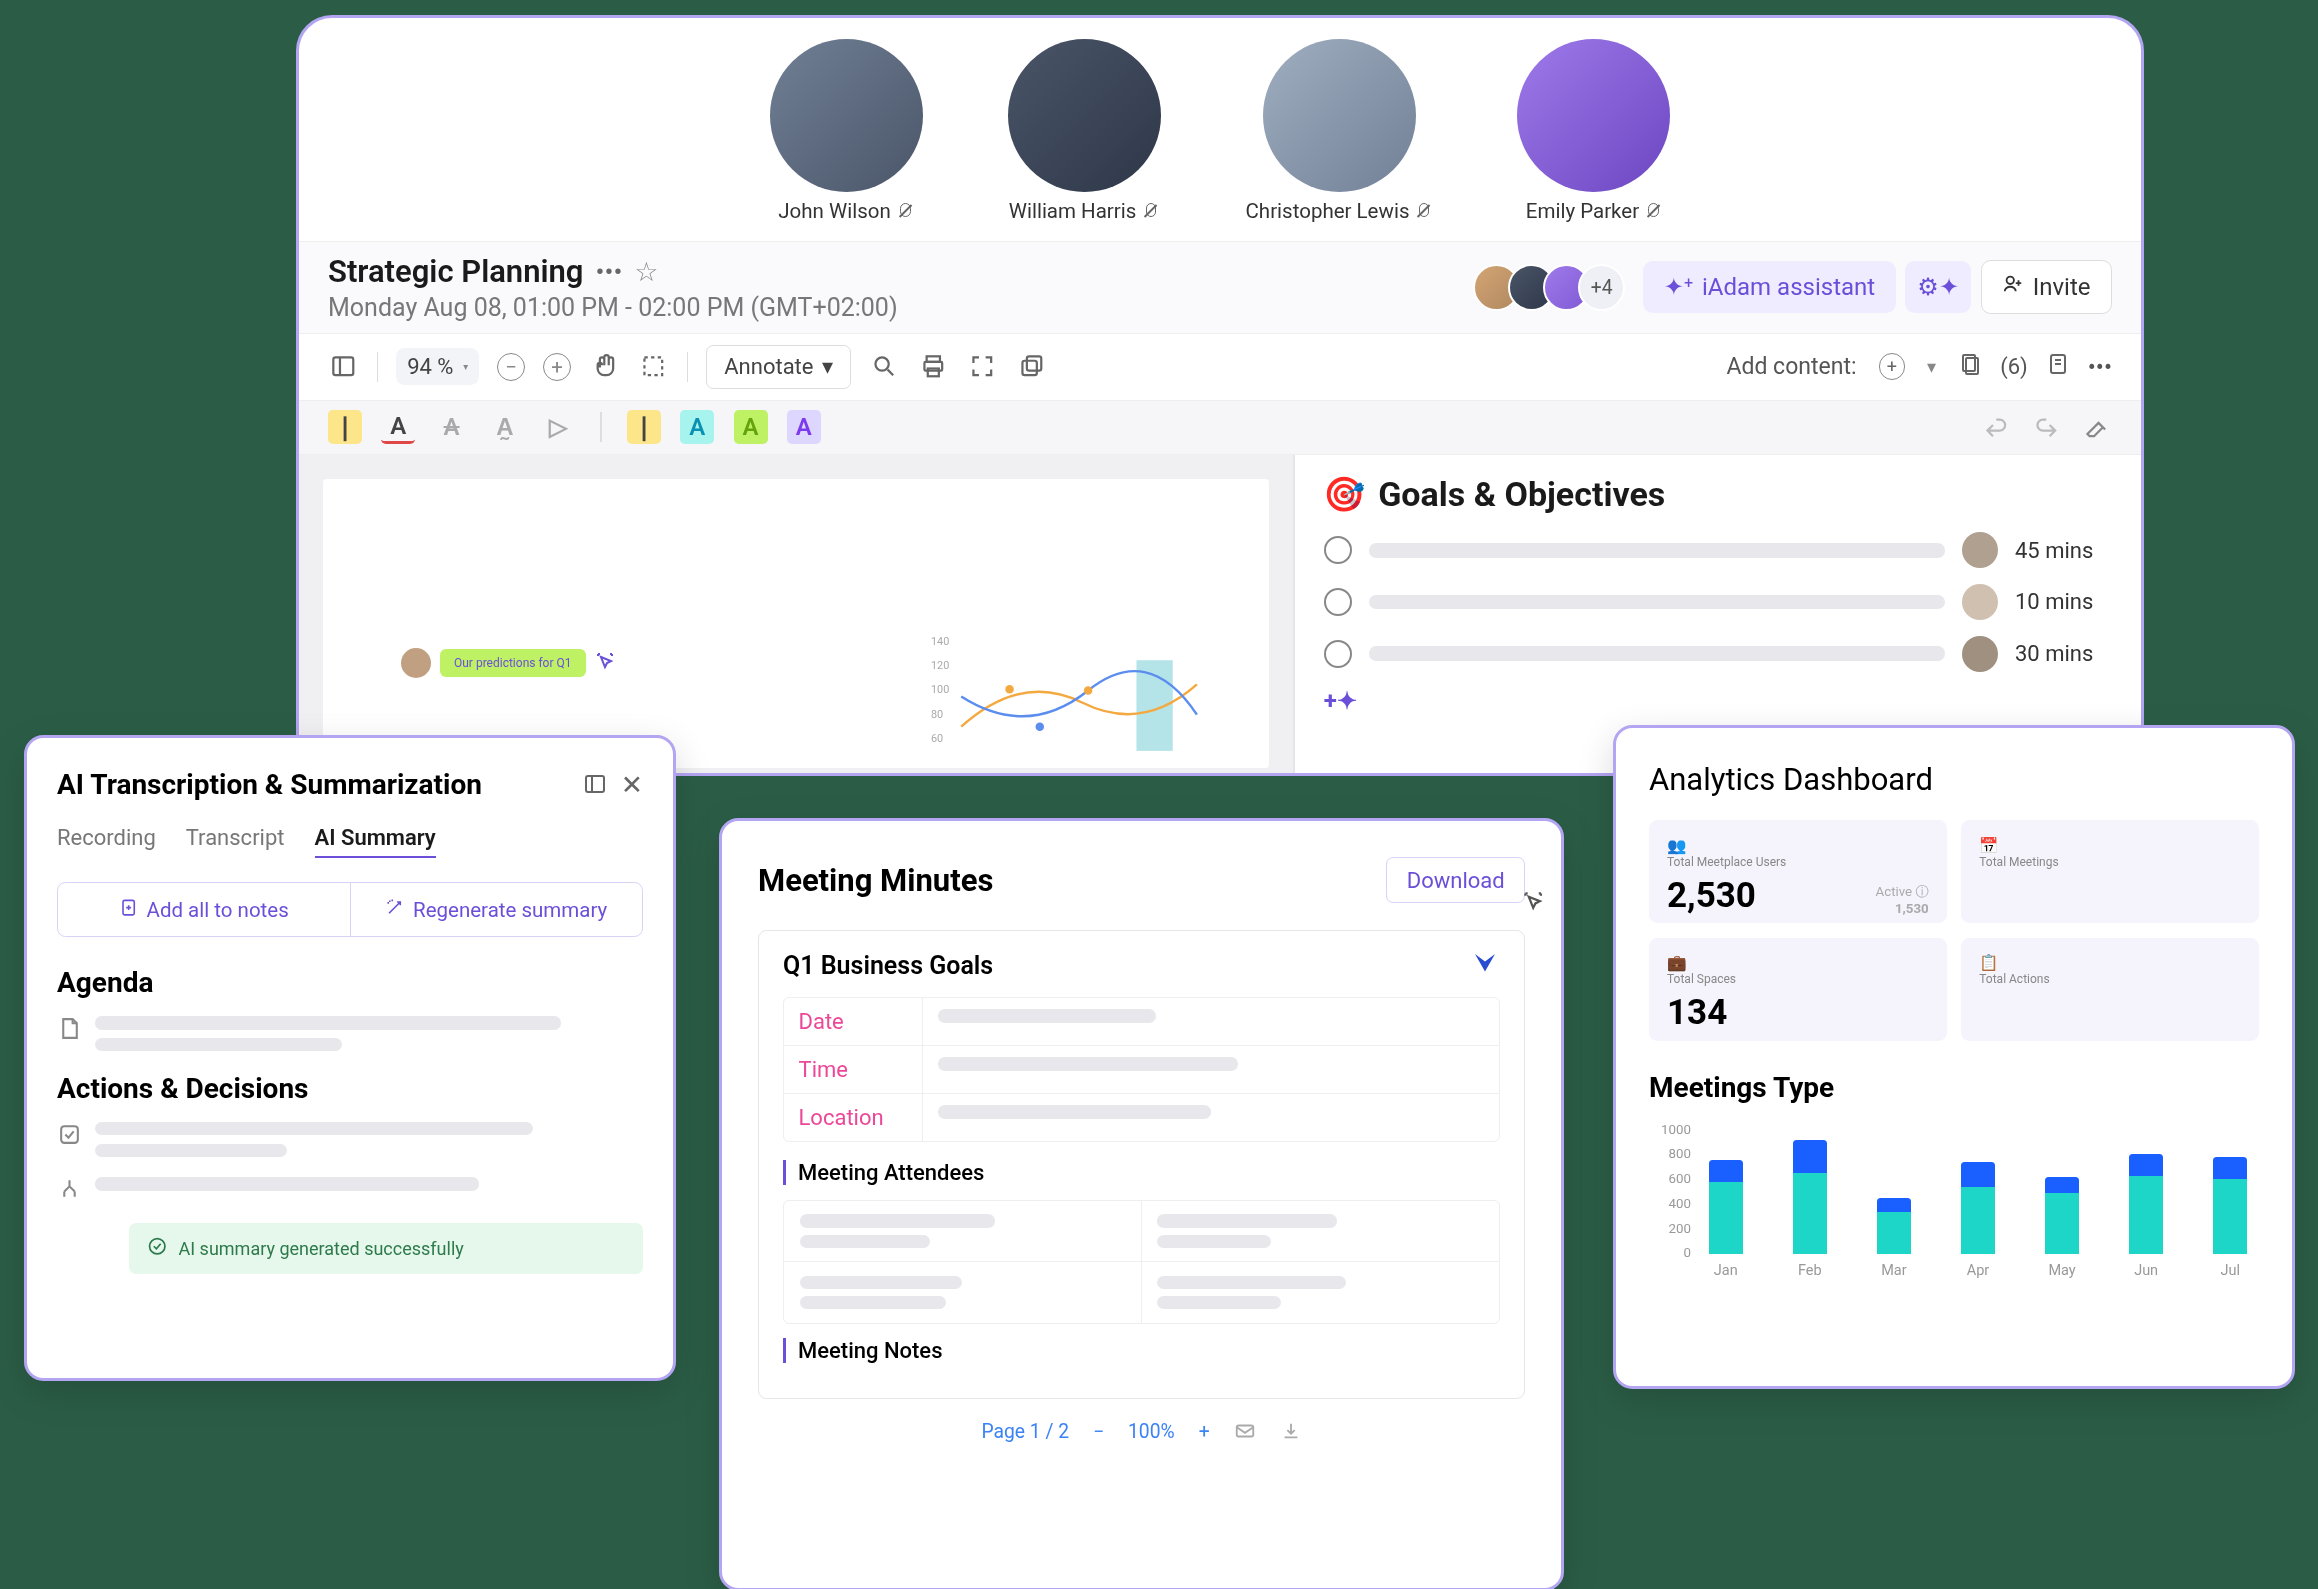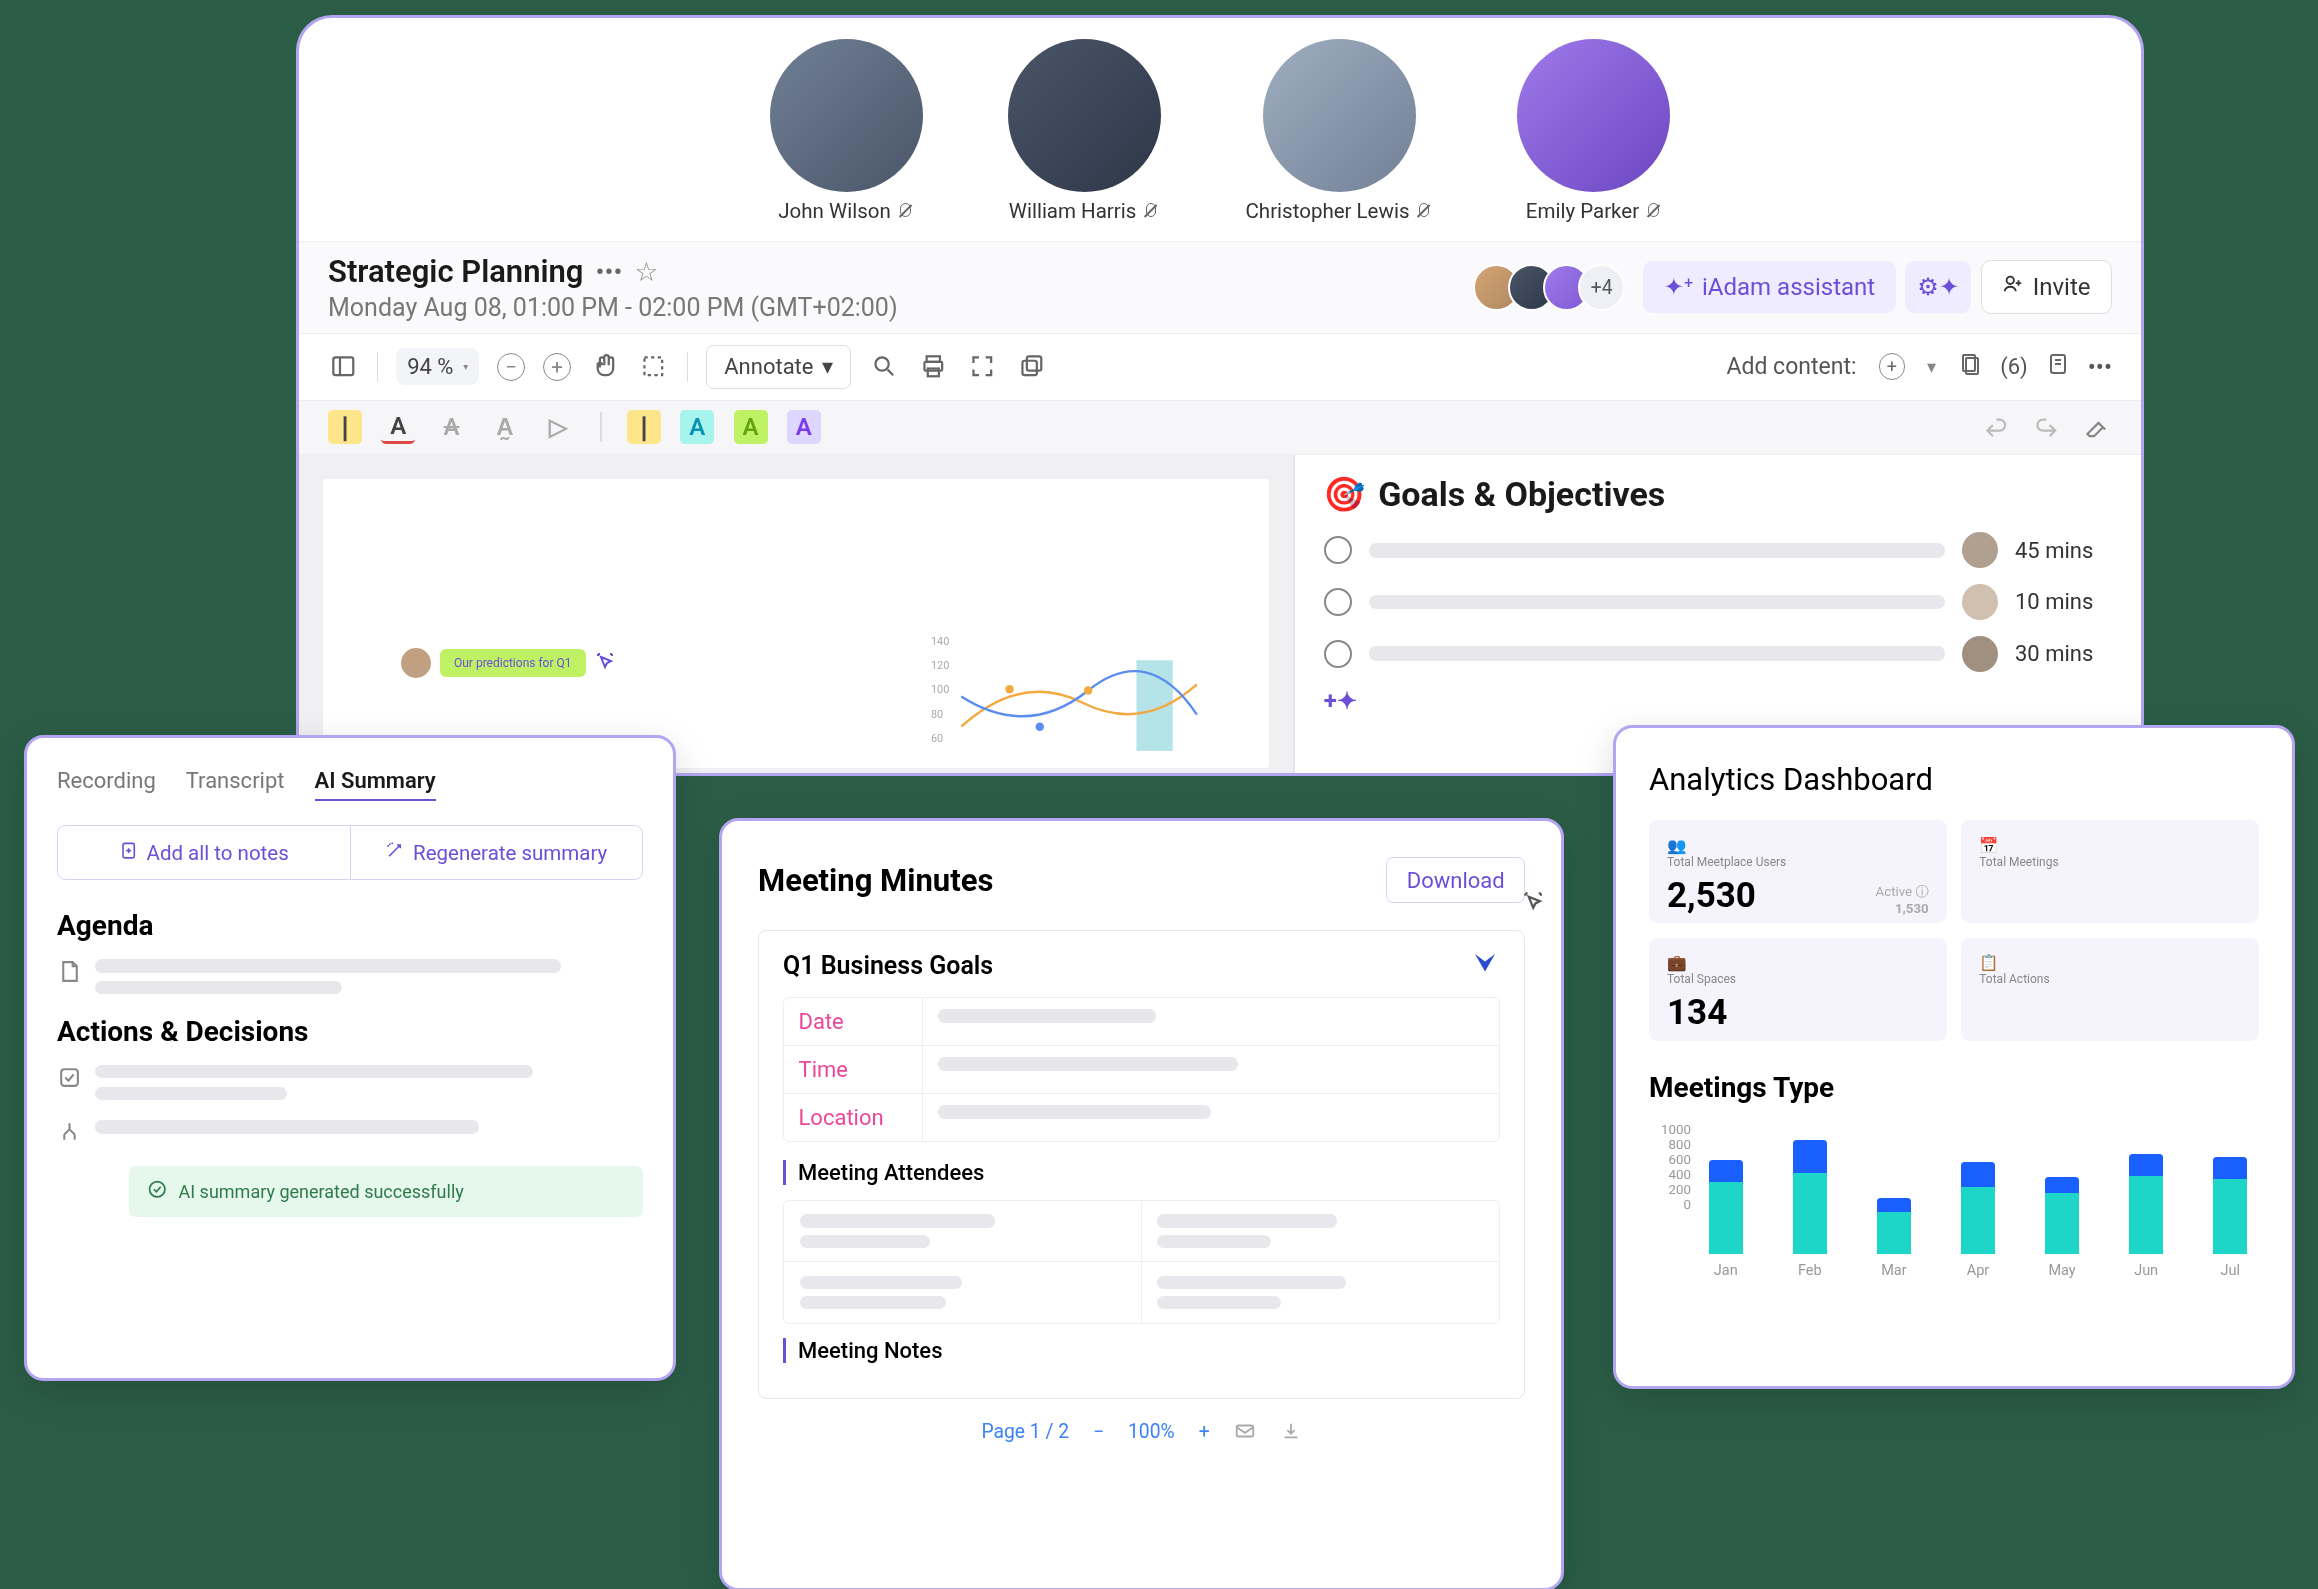--- a/index.html
+++ b/index.html
@@ -88,21 +88,21 @@
 .pager{display:flex;align-items:flex-start;justify-content:center;gap:24px;margin-top:20.5px;font-size:19.3px;color:#3b82f6}
 .analytics-panel{right:24px;top:725px;width:682px;height:664px;padding:33px}
 .analytics-title{font-size:31px;font-weight:400;margin-bottom:22px}
 .stat-grid{display:grid;grid-template-columns:1fr 1fr;gap:14.5px;margin-bottom:30px}
 .stat-card{background:#f5f3fc;border-radius:8.5px;padding:15.7px 18px;height:103px}
 .stat-label{font-size:12px;color:#888;margin-bottom:6px}
 .stat-value{font-size:35px;font-weight:700}
 .stat-sub{font-size:13.3px;color:#aaa;float:right;text-align:right}
 .chart-title{font-size:28px;font-weight:700;margin-bottom:18px}
 .bar-chart{display:flex;align-items:flex-end;gap:26.6px;height:157px;padding-left:48px;position:relative}
-.y-axis{position:absolute;left:0;top:0;bottom:18px;width:42px;display:flex;flex-direction:column;font-size:13.3px;color:#999;text-align:right}
+.y-axis{position:absolute;left:0;top:0;bottom:18px;width:42px;display:flex;flex-direction:column;justify-content:space-between;font-size:13.3px;color:#999;text-align:right}
 .bar-col{display:flex;flex-direction:column;align-items:center;gap:7.2px;flex:1}
 .bar-stack{width:34px;display:flex;flex-direction:column;justify-content:flex-end}
 .bar-top{background:#1a5fff;border-radius:3.6px 3.6px 0 0}
 .bar-bot{background:#1dd6c8}
 .bar-label{font-size:14.5px;color:#999}
 svg{overflow:visible}
 </style>
 </head>
 <body>
 
@@ -322,20 +322,28 @@
         <div class="goal-bar"></div>
         <div class="goal-avatar" style="background:#a09080"></div>
         <div class="goal-time">30 mins</div>
       </div>
       <div style="color:#6b4fd9;font-size:24px;font-weight:700">+✦</div>
     </div>
   </div>
 </div>
 
 <div class="panel ai-panel">
+  <div class="ai-head">
+    <span class="ai-title">AI Transcription &amp; Summarization</span>
+    <span><svg width="24" height="24" viewBox="0 0 24 24" fill="none" stroke="#666" stroke-width="2">
+          <rect x="3" y="4" width="18" height="16" rx="2"></rect>
+          <line x1="9" y1="4" x2="9" y2="20"></line>
+        </svg></span>
+    <span class="close-x">✕</span>
+  </div>
   <div class="ai-tabs">
     <span>Recording</span>
     <span>Transcript</span>
     <span class="ai-tab-active">AI Summary</span>
   </div>
   <div class="ai-actions">
     <div class="ai-action">
       <span><svg width="19.3" height="19.3" viewBox="0 0 24 24" fill="none" stroke="#6b4fd9" stroke-width="2">
             <rect x="5" y="3" width="14" height="18" rx="2"></rect>
             <path d="M12 9v6M9 12h6"></path>

